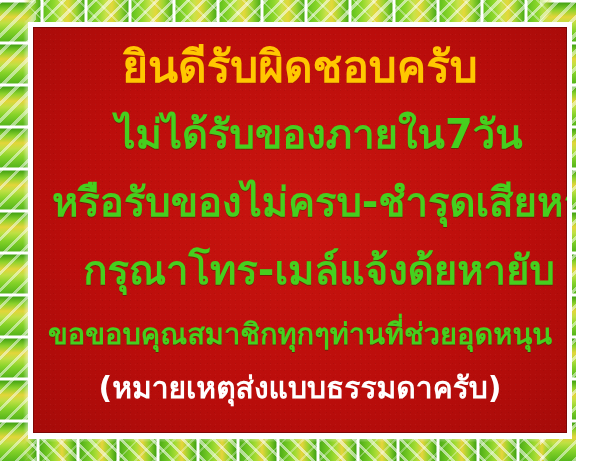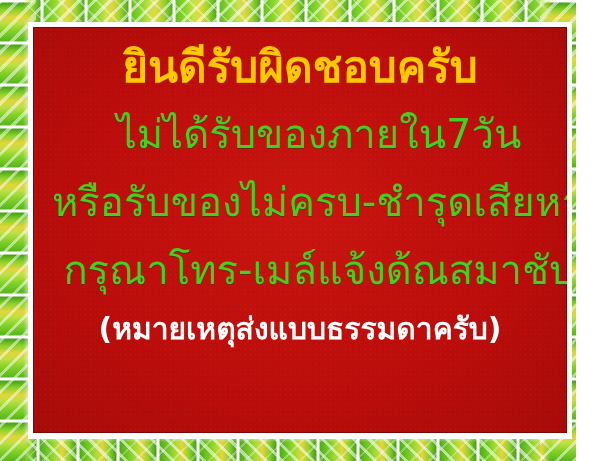--- a/index.html
+++ b/index.html
@@ -148,21 +148,21 @@
   .line-title {
     color: #ffc800;
     font-size: 44px;
     font-weight: 700;
     margin-top: 18px;
     text-shadow: 0 1px 0 rgba(120,60,0,.35);
   }
   .line-green {
     color: #46cf1e;
     font-size: 40px;
-    font-weight: 400;
+    font-weight: 700;
     margin-top: 25px;
     text-shadow: 0 1px 0 rgba(0,60,0,.4);
     padding-left: 38px;
   }
   .line-green-2 { margin-top: 28px; }
   .line-green-3 { margin-top: 28px; }
   .line-green-small {
     color: #46cf1e;
     font-size: 29px;
     font-weight: 700;
@@ -196,19 +196,20 @@
   <div class="mat"></div>
 
   <div class="panel">
 
     <div class="line line-title">ยินดีรับผิดชอบครับ</div>
 
     <div class="line line-green">ไม่ได้รับของภายใน7วัน</div>
 
     <div class="line line-green line-green-2">หรือรับของไม่ครบ-ชำรุดเสียหาย</div>
 
-    <div class="line line-green line-green-3">กรุณาโทร-เมล์แจ้งด้ณสมาชับ</div>
-
+    <div class="line line-green line-green-3">กรุณาโทร-เมล์แจ้งด้ยหายับ</div>
+
+    <div class="line line-green-small">ขอขอบคุณสมาชิกทุกๆท่านที่ช่วยอุดหนุน</div>
 
     <div class="line line-note">(หมายเหตุส่งแบบธรรมดาครับ)</div>
 
   </div>
 </div>
 
 </body></html>

